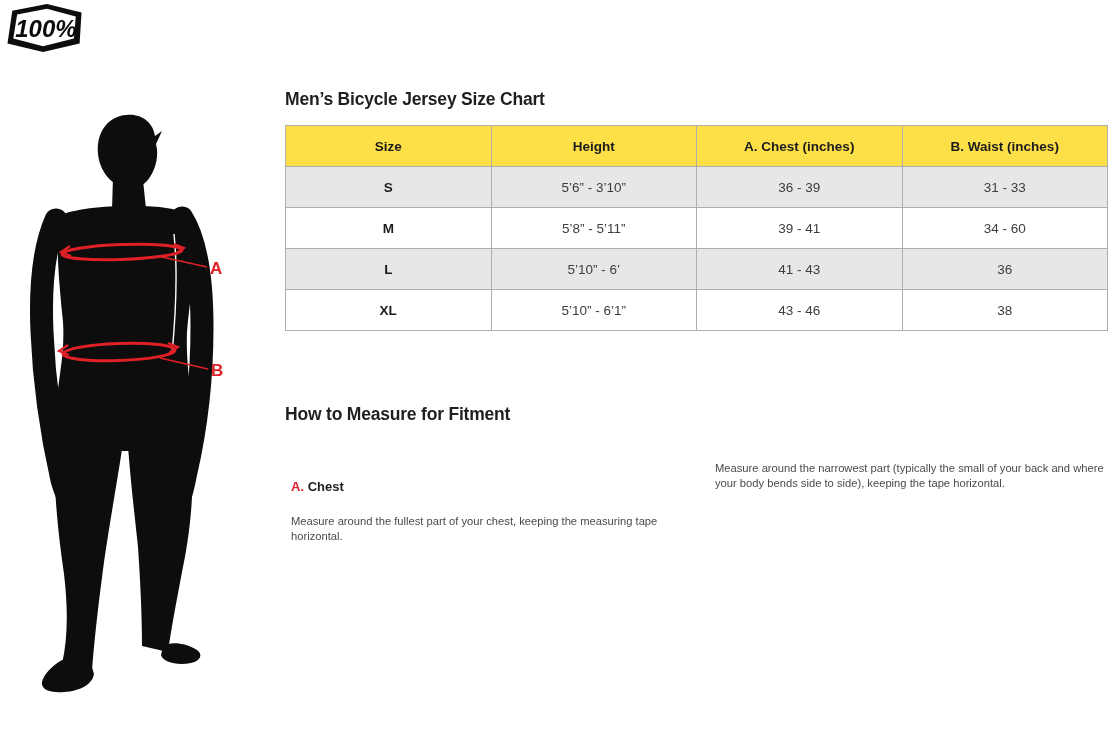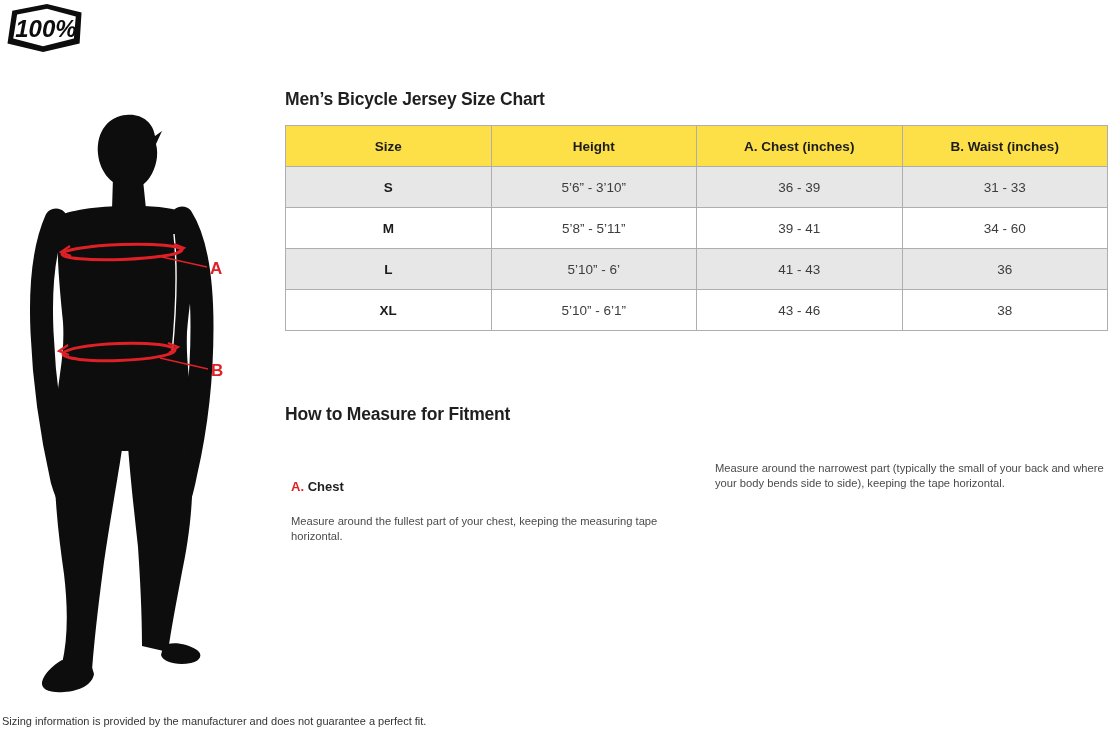--- a/index.html
+++ b/index.html
@@ -179,14 +179,13 @@
       <p>Measure around the fullest part of your chest, keeping the measuring tape horizontal.</p>
     </div>
     <div class="fitment-item item-1">
       <p>Measure around the narrowest part (typically the small of your back and where your body bends side to side), keeping the tape horizontal.</p>
     </div>
   </div>
 
 </div>
 
 <div class="footer">
-  <div>Sizing information is provided by the manufacturer and does not guarantee a perfect fit.</div>
 </div>
 
 </body></html>

